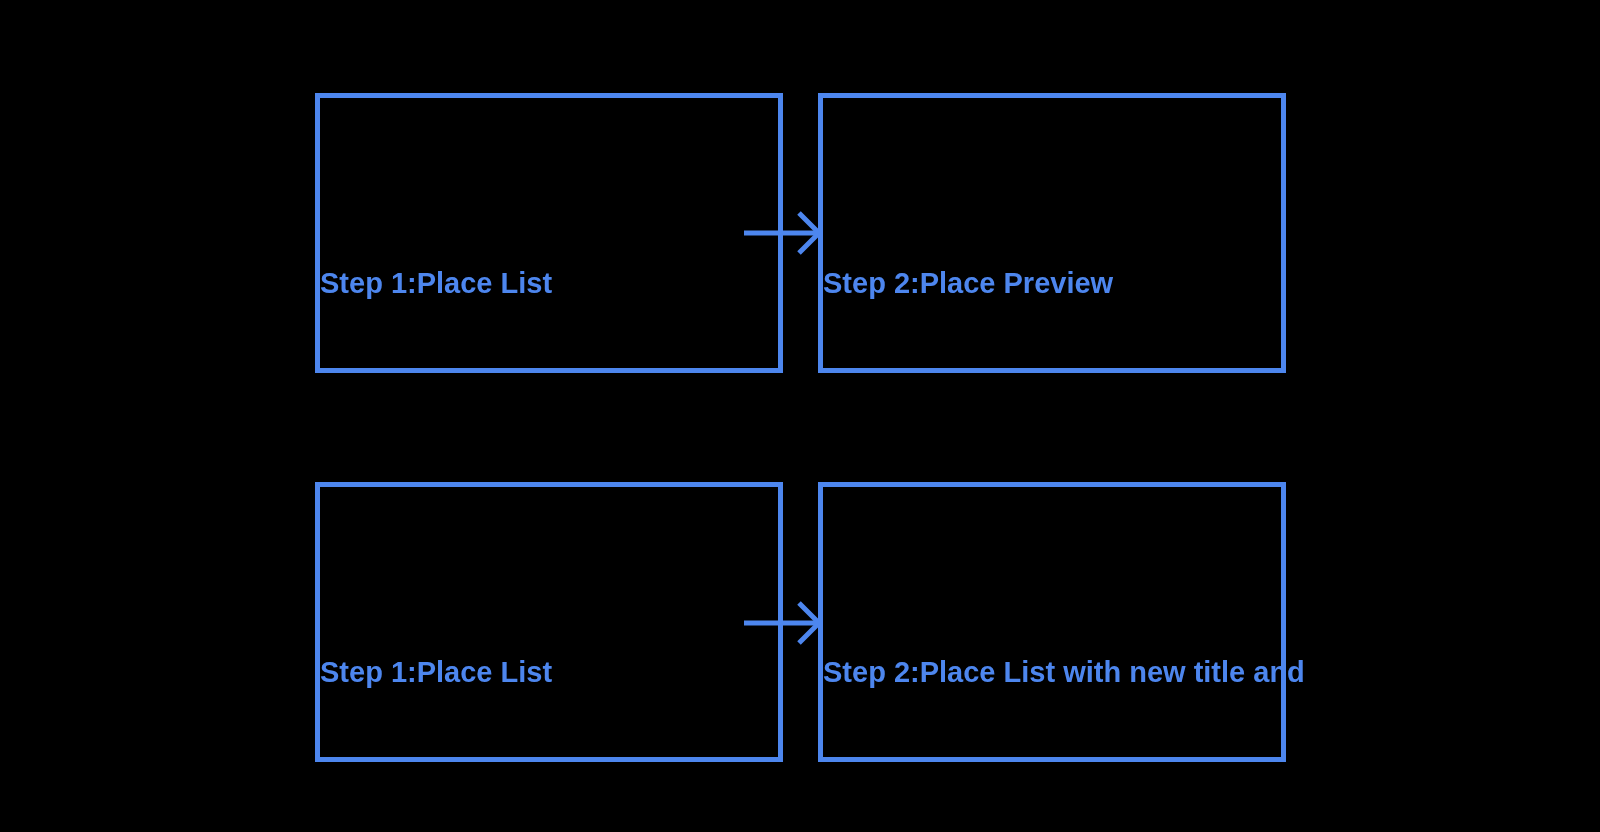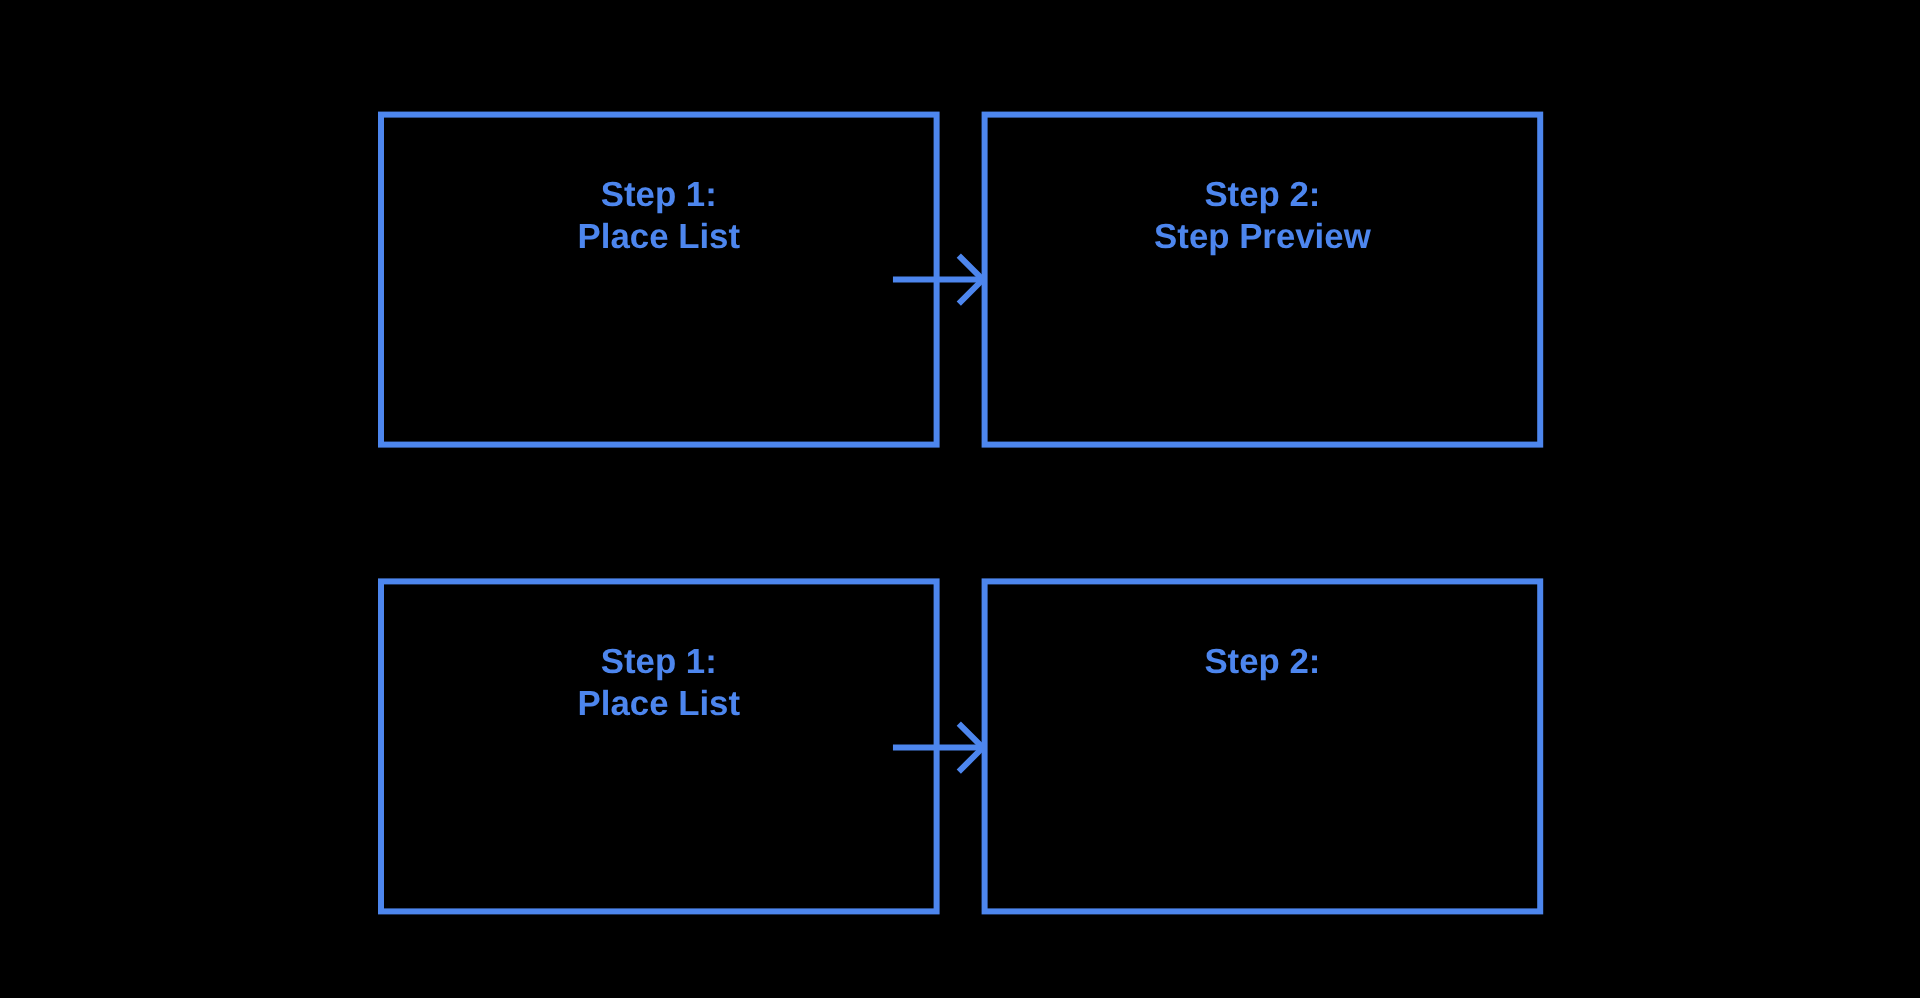--- a/index.html
+++ b/index.html
@@ -17,23 +17,23 @@
     position: relative;
     width: 1600px; height: 832px;
     background: var(--bg);
   }
   .node {
     position: absolute;
     width: 468px; height: 280px;
     border: 5px solid var(--accent);
     background: transparent;
     display: flex;
-    flex-direction: column;
+    flex-direction: row;
     align-items: center;
-    padding-top: 48px;
+    padding-top: 100px;
   }
   .node-line {
     color: var(--accent);
     font-size: 29px;
     font-weight: bold;
     line-height: 35px;
     text-align: center;
     white-space: nowrap;
   }
   #node-1 { left: 315px; top: 93px; }
@@ -65,32 +65,33 @@
 
   <div class="arrow" id="arrow-1">
     <svg width="80" height="46" viewBox="0 0 80 46" xmlns="http://www.w3.org/2000/svg">
       <line x1="0" y1="23" x2="74" y2="23"></line>
       <polyline points="55,3 75,23 55,43"></polyline>
     </svg>
   </div>
 
   <div class="node" id="node-2">
     <div class="node-line">Step 2:</div>
-    <div class="node-line">Step Preview</div>
+    <div class="node-line">Place Preview</div>
   </div>
 
   <div class="node" id="node-3">
     <div class="node-line">Step 1:</div>
     <div class="node-line">Place List</div>
   </div>
 
   <div class="arrow" id="arrow-2">
     <svg width="80" height="46" viewBox="0 0 80 46" xmlns="http://www.w3.org/2000/svg">
       <line x1="0" y1="23" x2="74" y2="23"></line>
       <polyline points="55,3 75,23 55,43"></polyline>
     </svg>
   </div>
 
   <div class="node" id="node-4">
     <div class="node-line">Step 2:</div>
+    <div class="node-line">Place List with new title and</div>
   </div>
 
 </div>
 
 </body></html>

